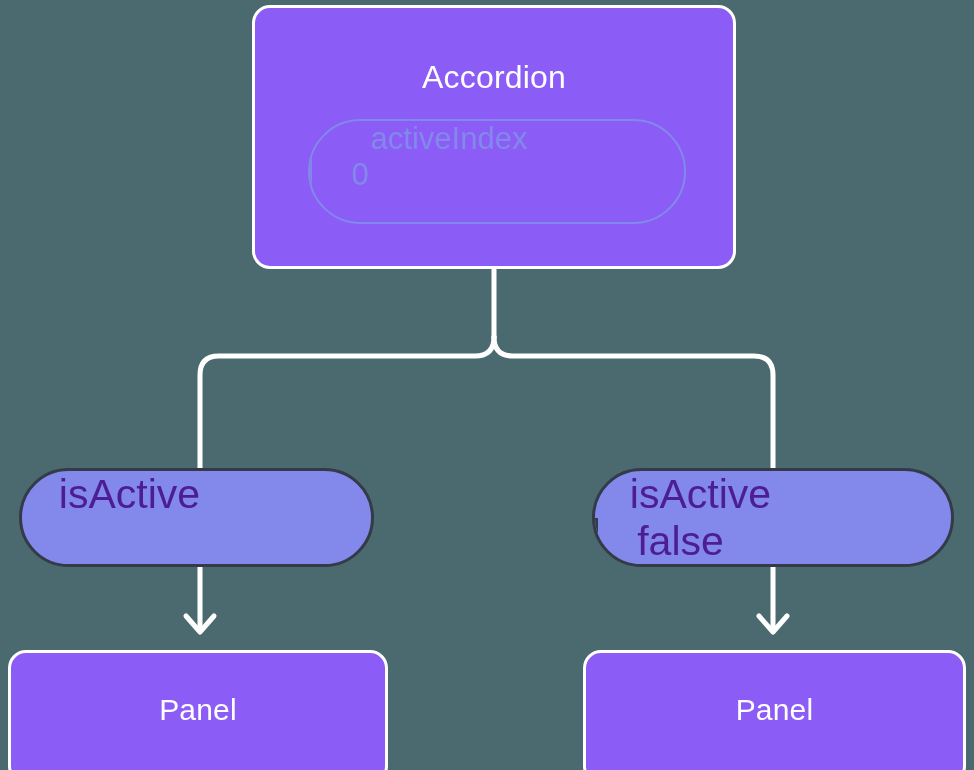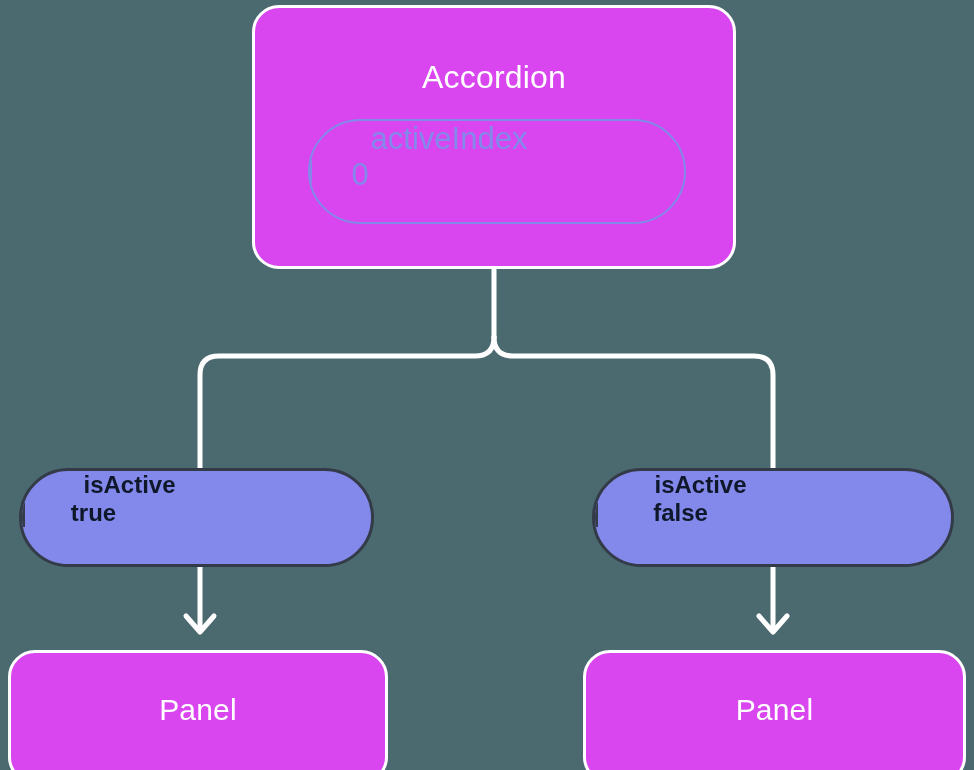--- a/index.html
+++ b/index.html
@@ -26,23 +26,23 @@
     top: 0;
     width: 974px;
     height: 770px;
     z-index: 1;
   }
 
   
   .card {
     position: absolute;
     z-index: 2;
-    background: #d946ef;
+    background: #8b5cf6;
     border: 3px solid #ffffff;
-    border-radius: 27px;
+    border-radius: 18px;
     box-sizing: border-box;
   }
 
   .card-title {
     position: absolute;
     left: 0;
     right: 0;
     text-align: center;
     color: #ffffff;
     font-size: 32px;
@@ -99,23 +99,22 @@
   .pill-outline .seg-value {
     border-left: 2px solid #8289ea;
   }
 
   
   .pill-filled {
     background: #8289ea;
     border: 3px solid #343b48;
   }
   .pill-filled .seg {
-    color: #0f172a;
-    font-size: 24px;
-    font-weight: bold;
+    color: #4c1d95;
+    font-size: 41px;
   }
   .pill-filled .seg-value {
     border-left: 3px solid #343b48;
   }
 
   #state-pill {
     left: 308px;
     top: 119px;
     width: 378px;
     height: 105px;
@@ -163,21 +162,20 @@
     <div class="card-title">Accordion</div>
   </div>
 
   <div id="state-pill" class="pill pill-outline">
     <div class="seg seg-key">activeIndex</div>
     <div class="seg seg-value">0</div>
   </div>
 
   <div id="pill-left" class="pill pill-filled">
     <div class="seg seg-key">isActive</div>
-    <div class="seg seg-value">true</div>
   </div>
 
   <div id="pill-right" class="pill pill-filled">
     <div class="seg seg-key">isActive</div>
     <div class="seg seg-value">false</div>
   </div>
 
   <div id="panel-left" class="card panel-card">
     <div class="card-title">Panel</div>
   </div>

